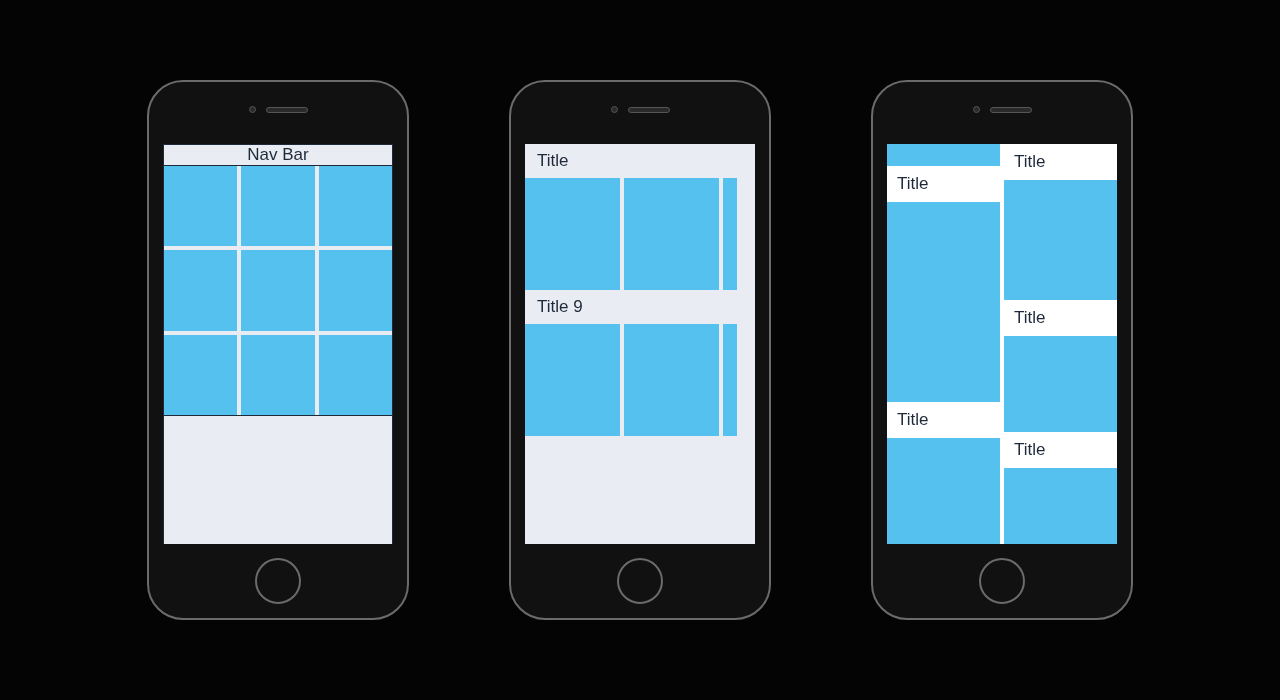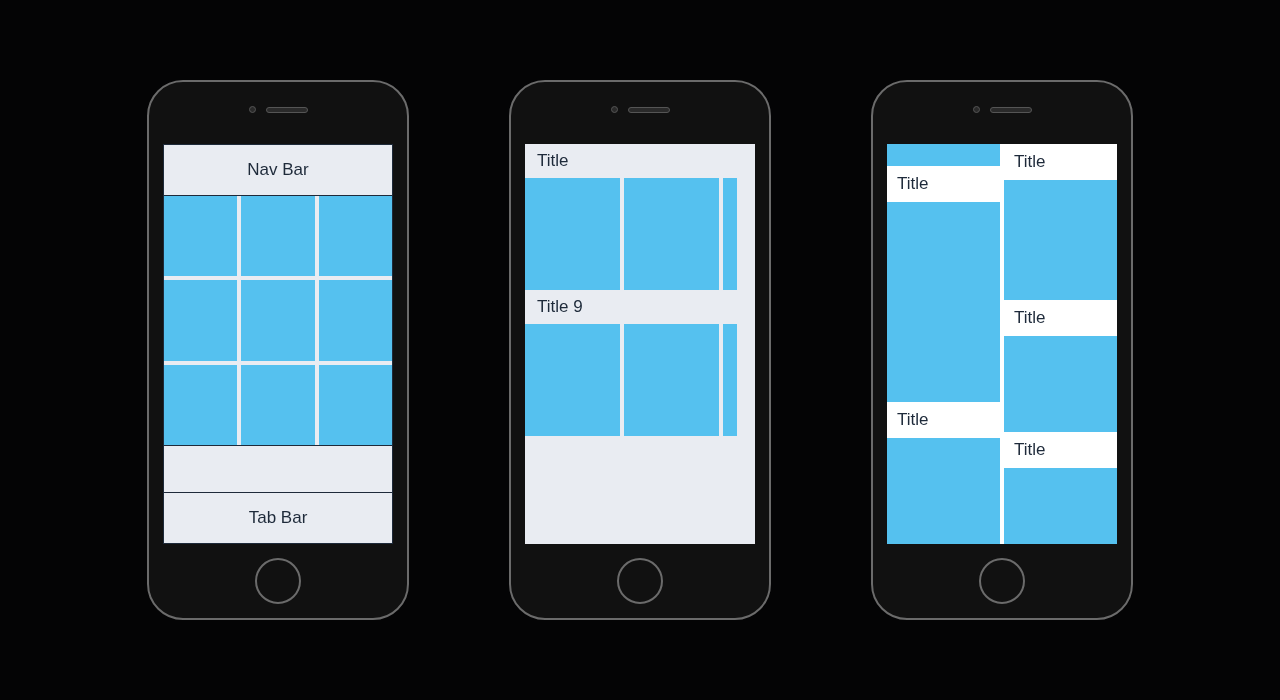--- a/index.html
+++ b/index.html
@@ -52,21 +52,21 @@
     width: 100%;
     height: 400px;
     background: #e9ecf2;
     display:flex;
     flex-direction:column;
     overflow:hidden;
   }
 
   
   .navbar, .tabbar {
-    height:52px;
+    height:22px;
     display:flex; align-items:center; justify-content:center;
     font-size:17px;
     border:1px solid #1e2a3a;
     background:#e9ecf2;
   }
   .grid9 {
     flex:0 0 auto;
     display:grid;
     grid-template-columns: repeat(3,1fr);
     grid-template-rows: repeat(3,1fr);
@@ -118,21 +118,20 @@
       <div class="tile"></div>
       <div class="tile"></div>
       <div class="tile"></div>
       <div class="tile"></div>
       <div class="tile"></div>
       <div class="tile"></div>
       <div class="tile"></div>
       <div class="tile"></div>
     </div>
     <div class="spacer-outlined"></div>
-    <div class="tabbar">Tab Bar</div>
   </div>
   <div class="home"></div>
 </div>
 
 <div class="phone">
   <div class="speaker-area">
     <div class="camera"></div>
     <div class="speaker"></div>
   </div>
   <div class="screen">

